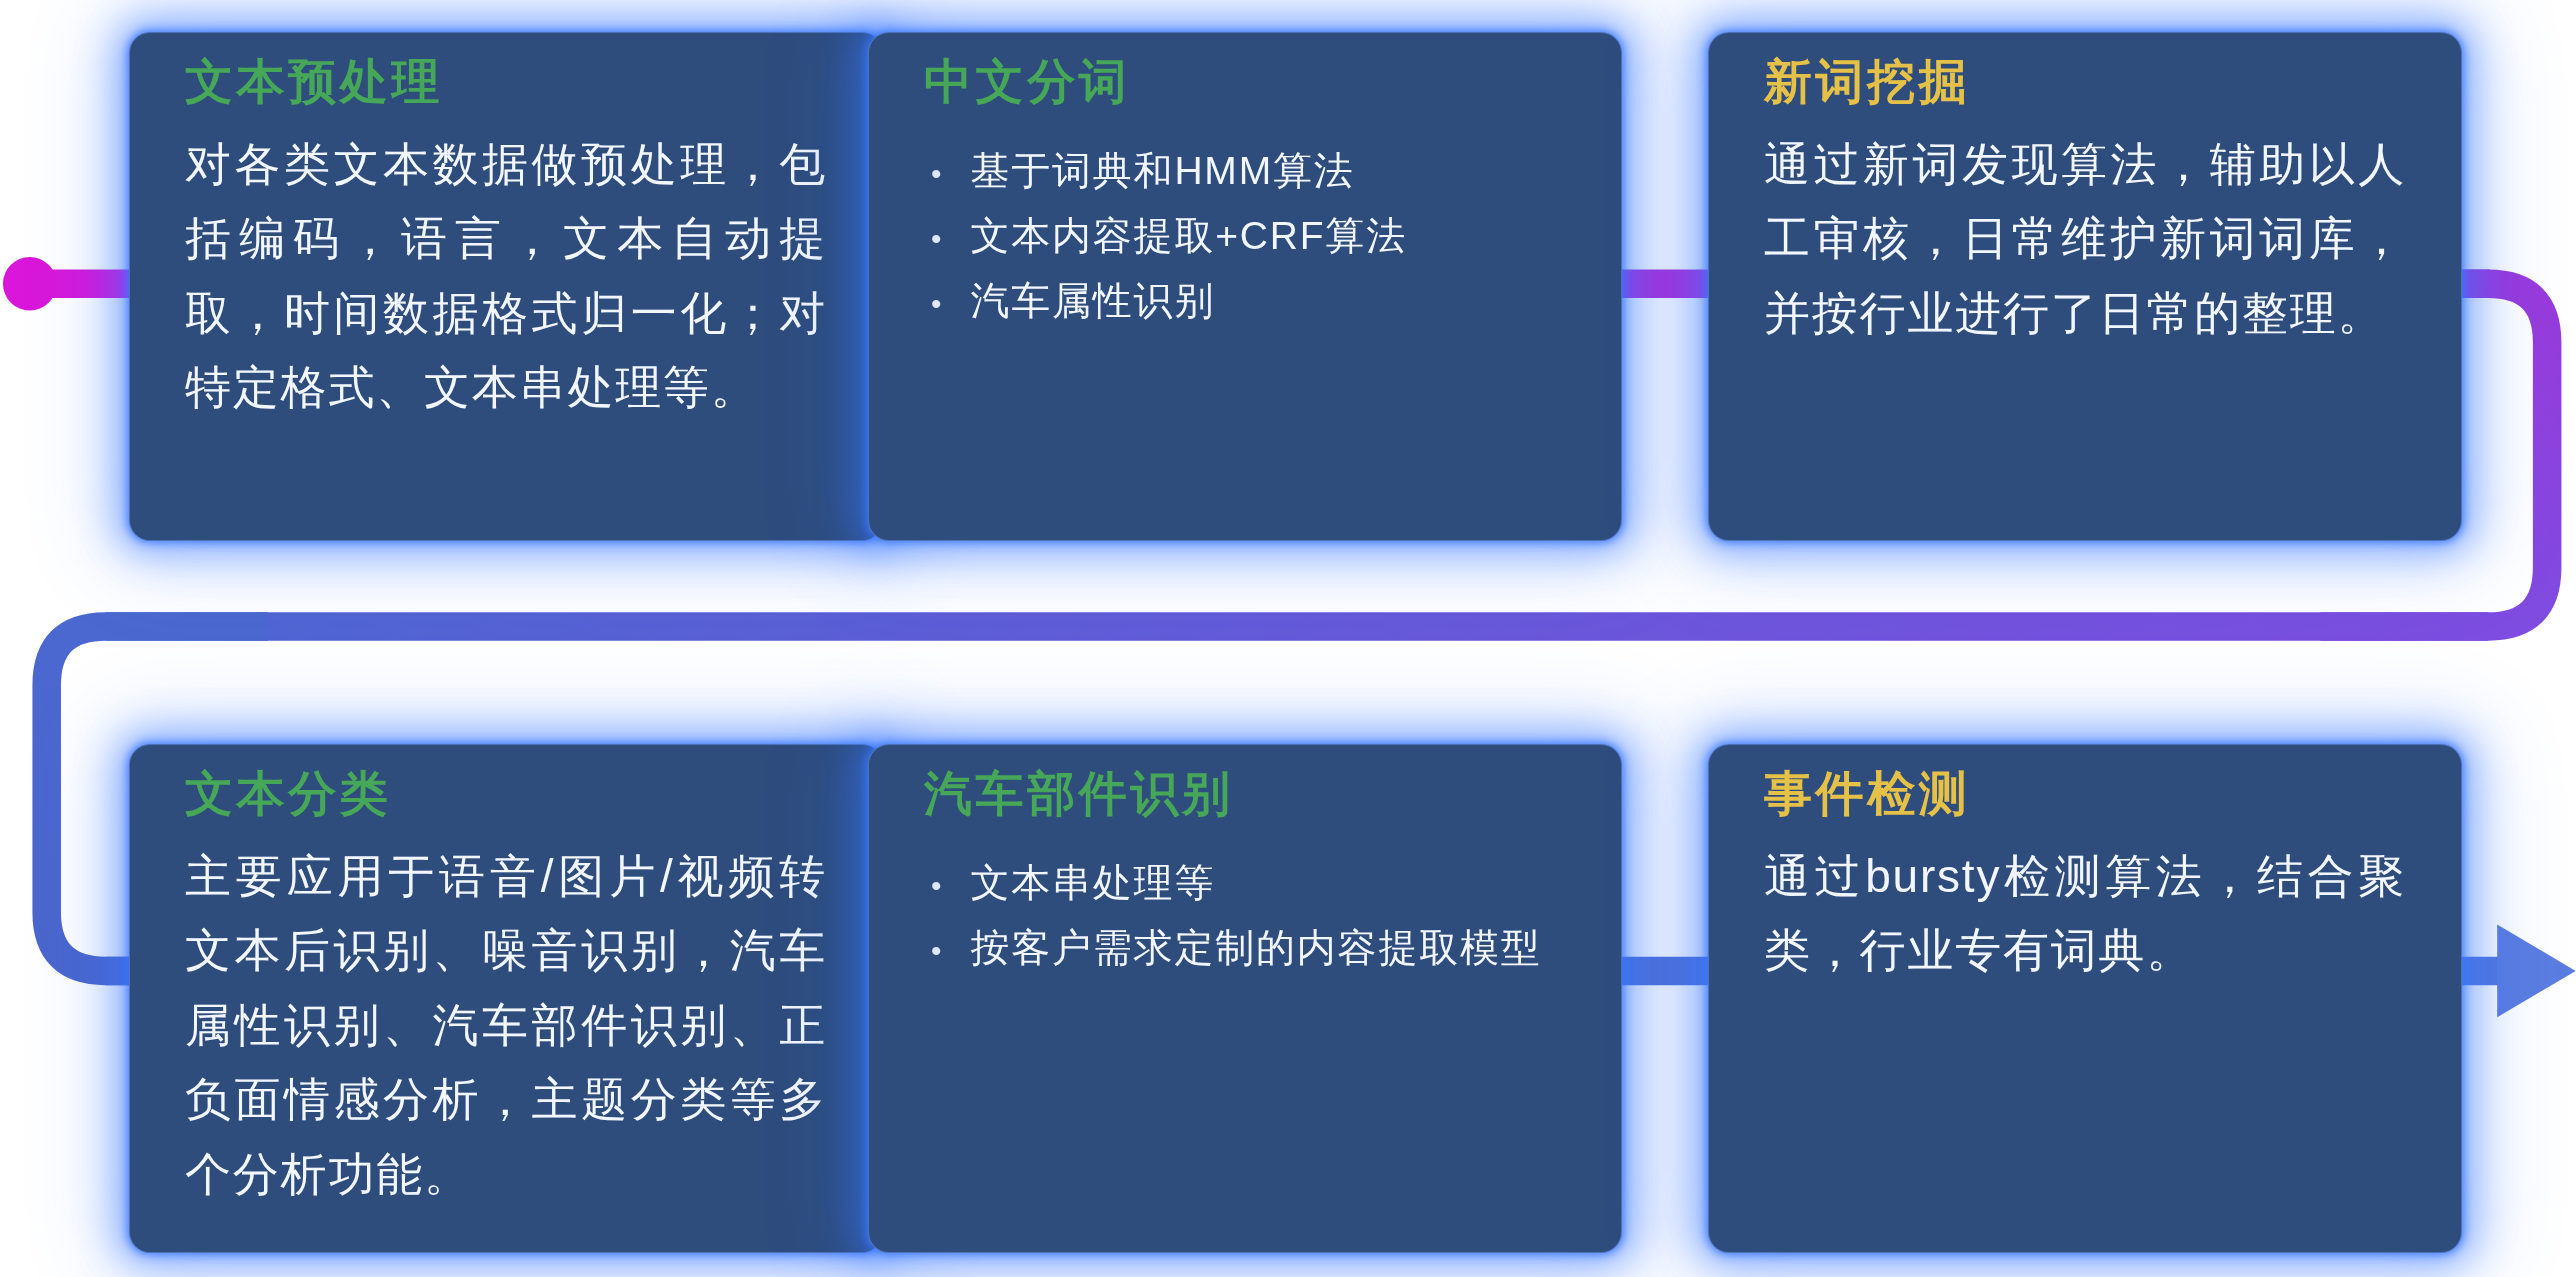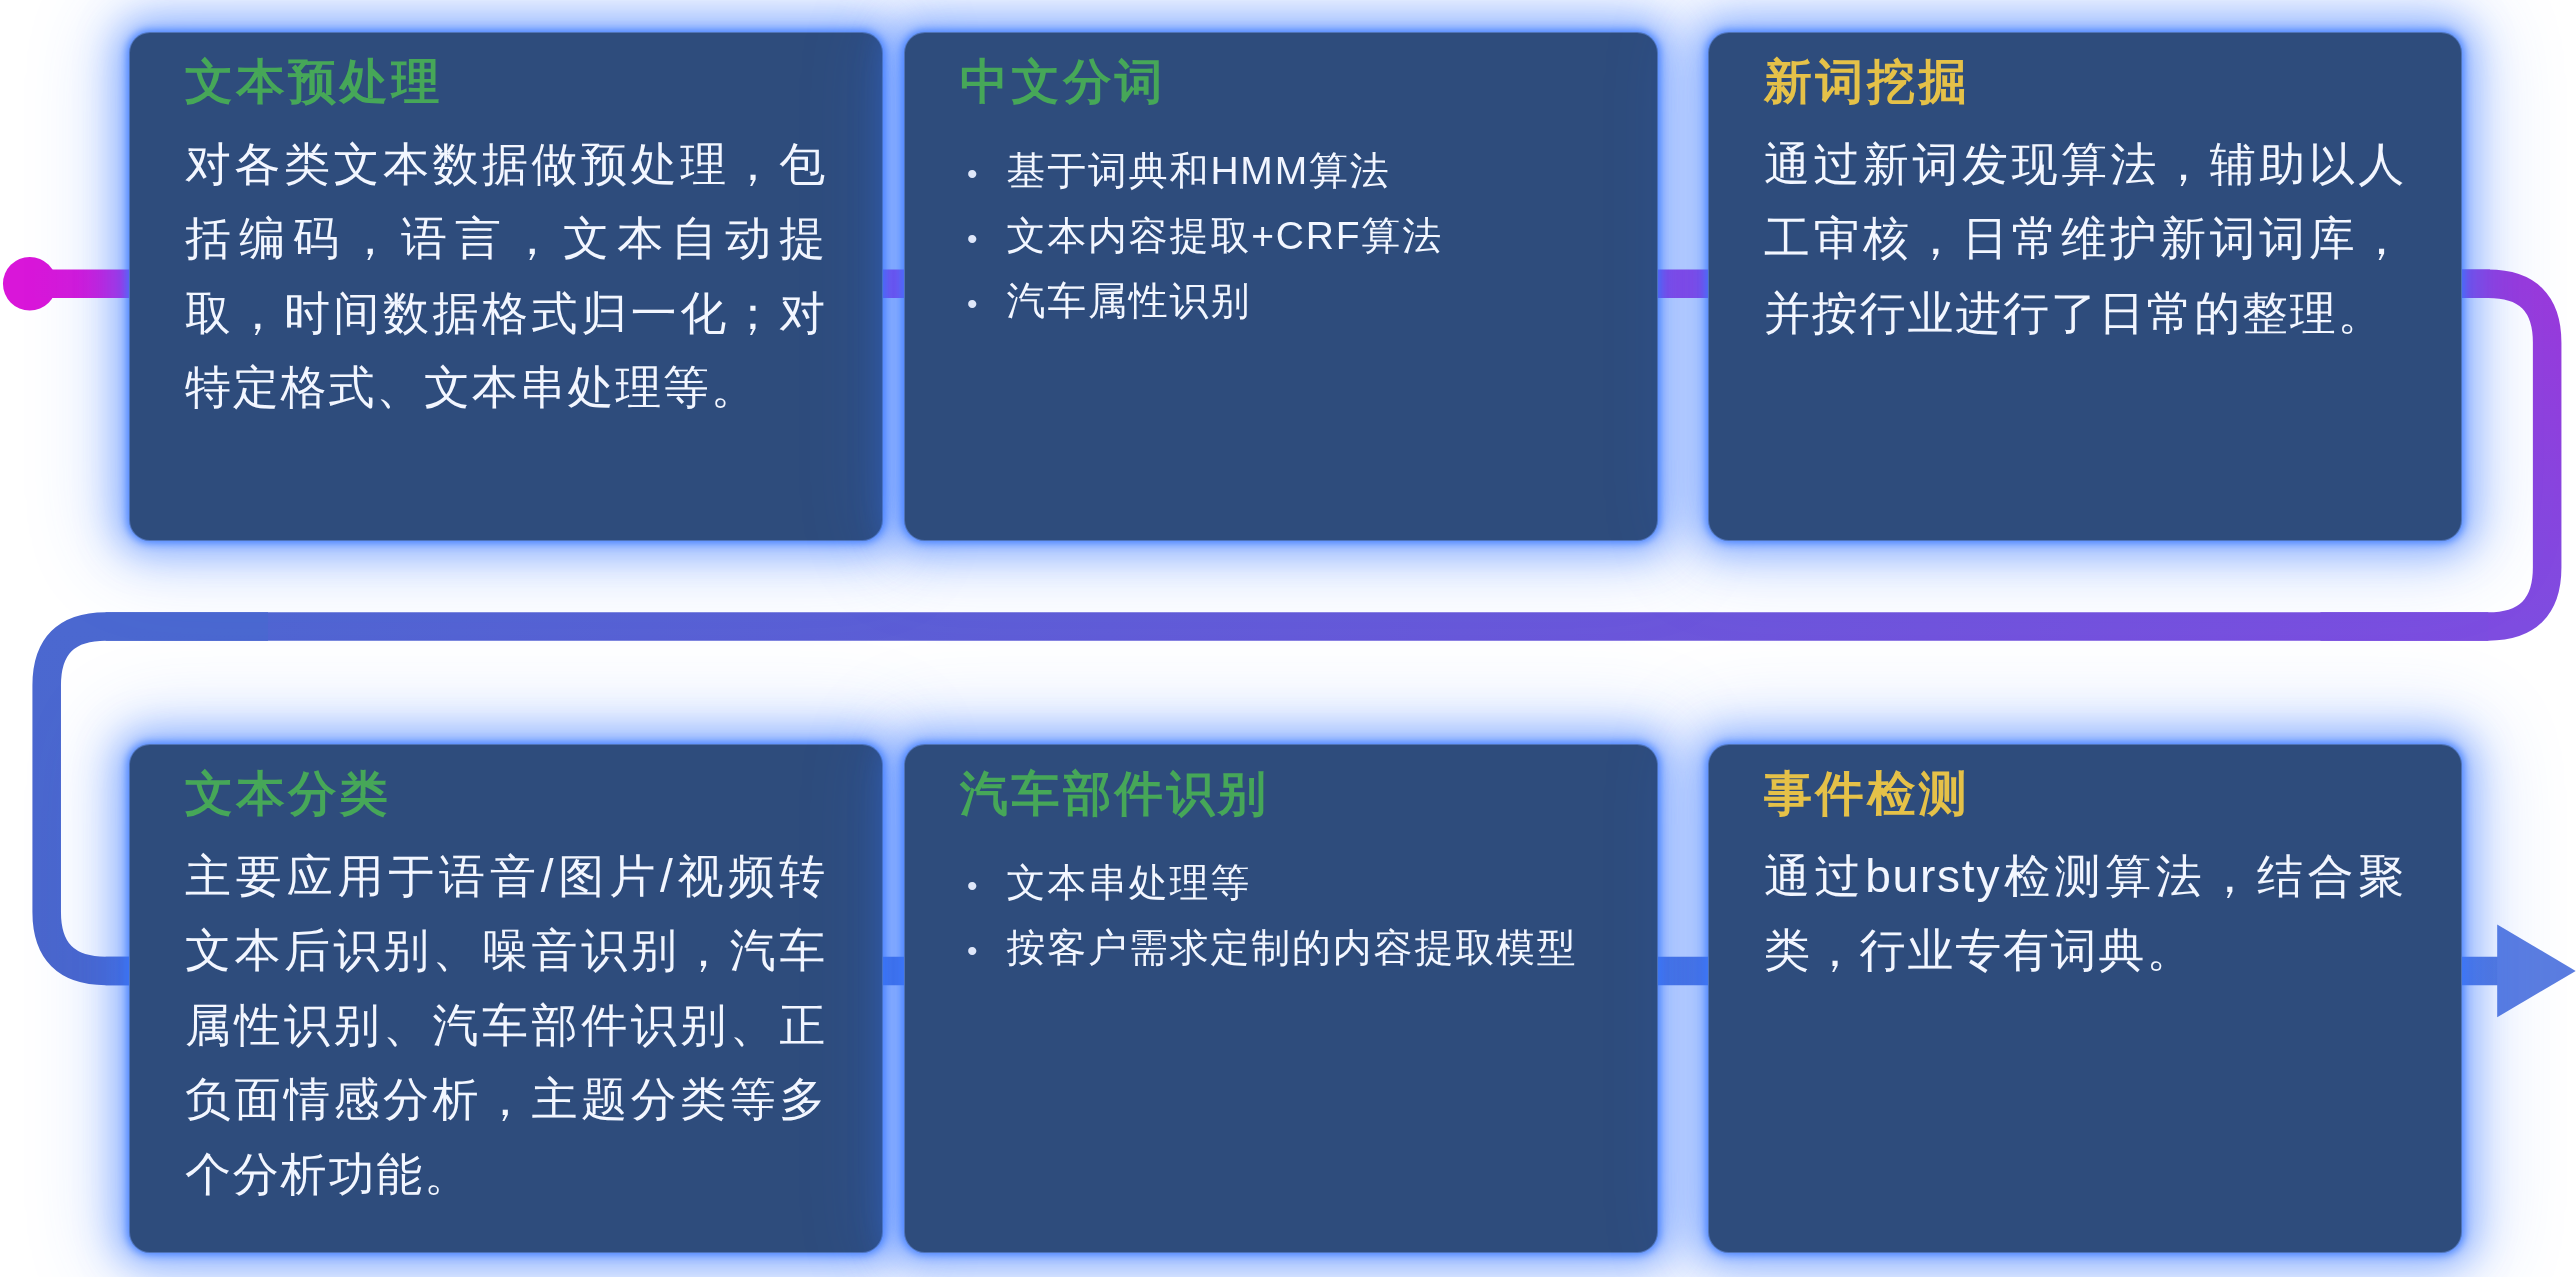--- a/index.html
+++ b/index.html
@@ -33,21 +33,21 @@
     box-shadow:
       0 0 9px 1.8px rgba(56, 120, 255, 0.85),
       0 0 36px 12.5px rgba(56, 120, 255, 0.50),
       0 0 80px 25px rgba(56, 120, 255, 0.22);
     z-index: 2;
   }
 
   .row1 { top: 32px; }
   .row2 { top: 744px; }
   .col1 { left: 129px; }
-  .col2 { left: 904px; }
+  .col2 { left: 868px; }
   .col3 { left: 1708px; }
 
   .card-title {
     font-size: 48px;
     font-weight: 700;
     line-height: 1.1;
     letter-spacing: 3.6px;
     margin: 0 0 18px 0;
   }
   .title-green  { color: #46a758; }

